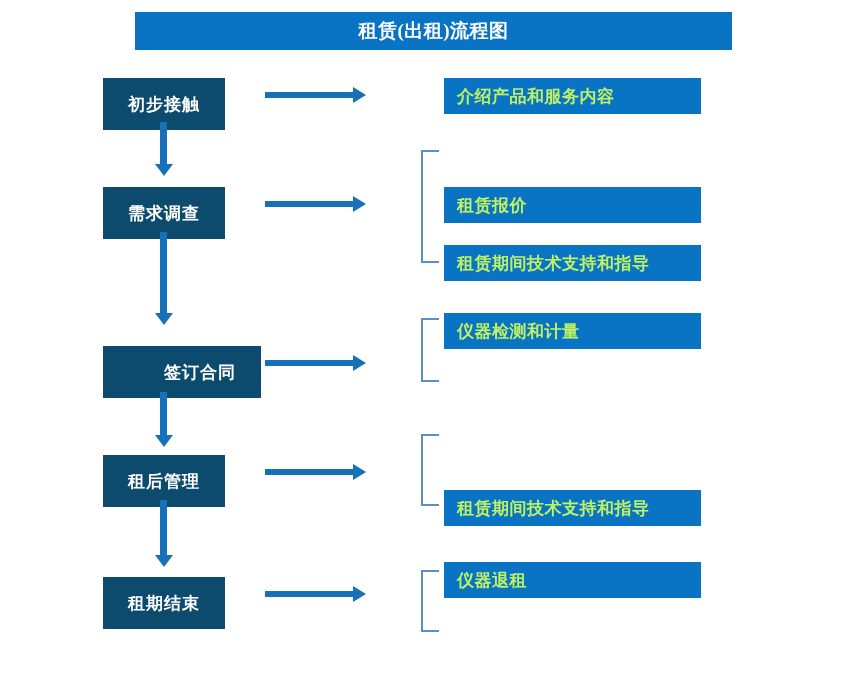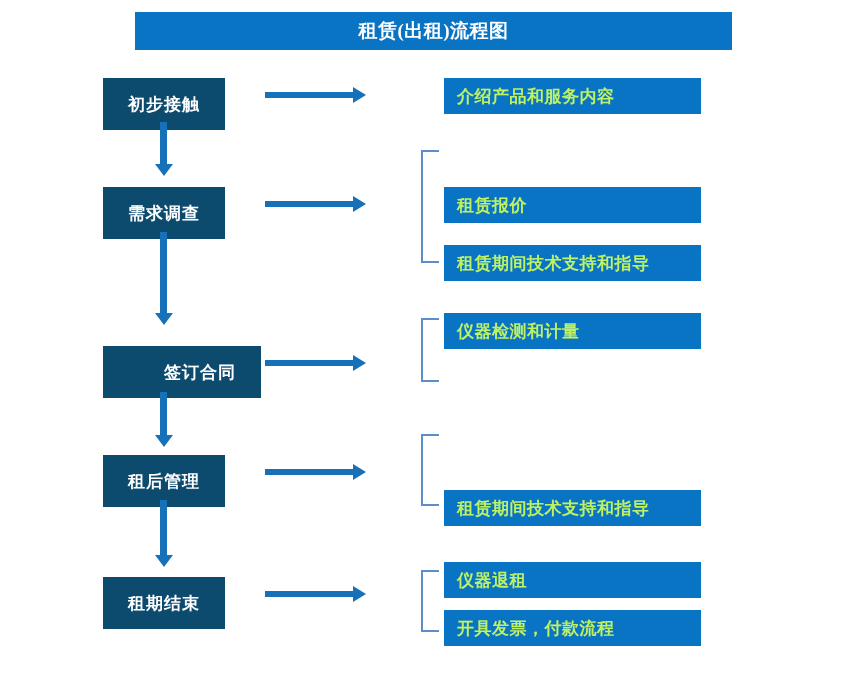--- a/index.html
+++ b/index.html
@@ -162,15 +162,14 @@
   <div class="detail-box" style="top:245px;">租赁期间技术支持和指导</div>
 
   <div class="detail-box" style="top:313px;">仪器检测和计量</div>
 
 
 
   <div class="detail-box" style="top:490px;">租赁期间技术支持和指导</div>
 
   <div class="detail-box" style="top:562px;">仪器退租</div>
 
-  <div class="detail-box" style="top:610px;">开具发票，付款流程</div>
 
 </div>
 
 </body></html>

